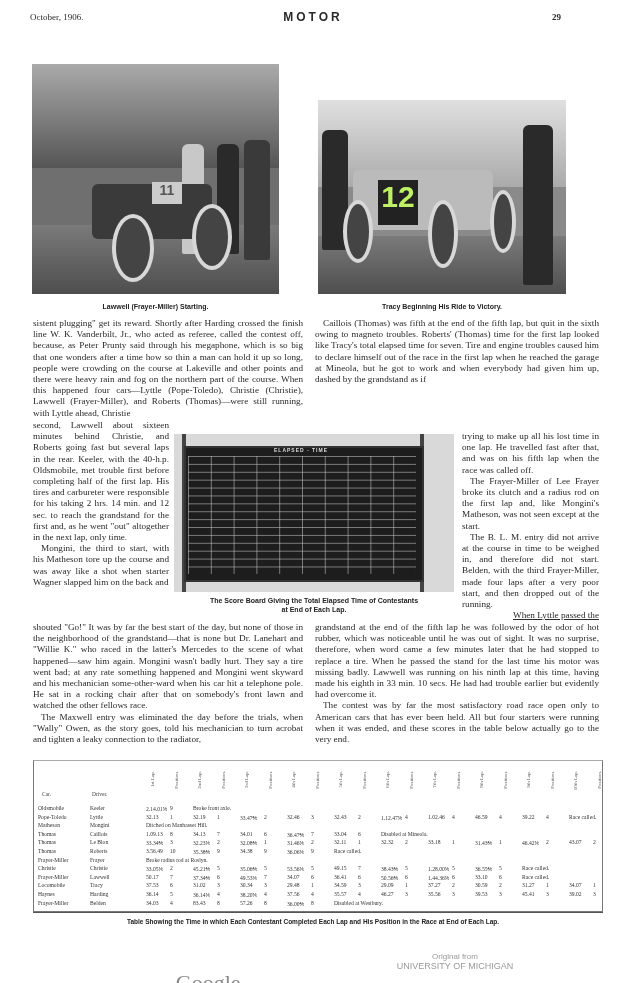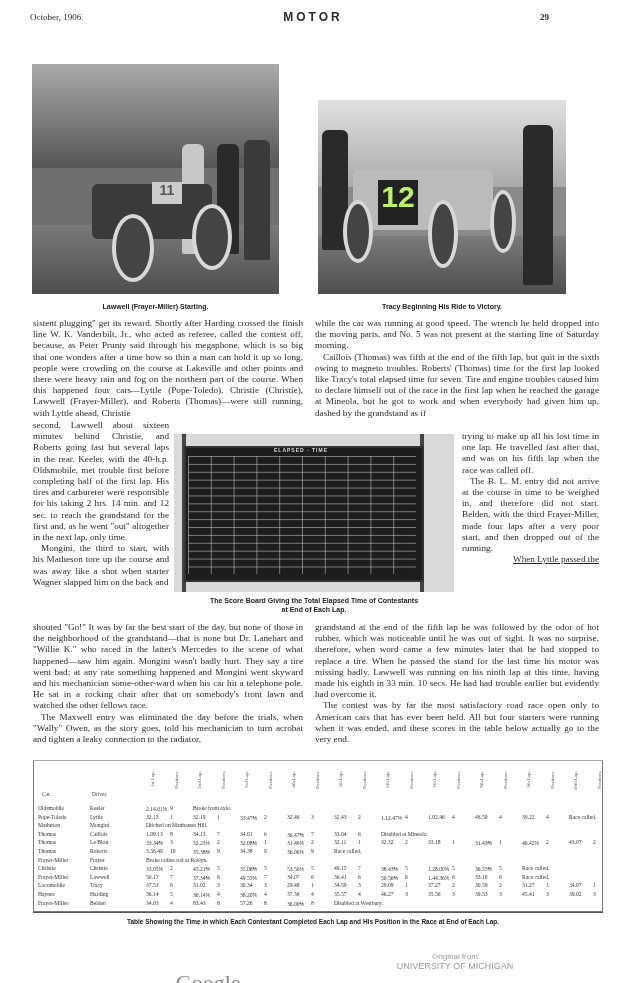--- a/index.html
+++ b/index.html
@@ -1,20 +1,20 @@
 <!DOCTYPE html>
 <html><head>
 <meta charset="utf-8">
 <style>
   html,body{margin:0;padding:0;background:#fff;}
   body{width:626px;height:983px;position:relative;overflow:hidden;font-family:"Liberation Serif",serif;color:#2a2a2a;}
   .hdr{position:absolute;top:10px;left:0;width:626px;height:16px;font-size:9px;}
   .hdr .date{position:absolute;left:30px;top:2px;}
   .hdr .title{position:absolute;left:0;width:626px;text-align:center;top:0;font-family:"Liberation Sans",sans-serif;font-weight:bold;letter-spacing:3px;font-size:12px;}
-  .hdr .pno{position:absolute;left:540px;top:2px;font-weight:bold;}
+  .hdr .pno{position:absolute;left:552px;top:2px;font-weight:bold;}
   .photo{position:absolute;background:#6f6f6f;overflow:hidden;}
   .photo .sky{position:absolute;left:0;top:0;right:0;height:45%;background:linear-gradient(#c8c8c8,#8a8a8a);}
   .photo .ground{position:absolute;left:0;bottom:0;right:0;height:30%;background:linear-gradient(#7a7a7a,#4e4e4e);}
   .photo .car{position:absolute;background:#3a3a3a;border-radius:6px;}
   .photo .wheel{position:absolute;border:4px solid #d8d8d8;border-radius:50%;background:#444;}
   .photo .num{position:absolute;background:#222;color:#bef264;font-family:"Liberation Sans",sans-serif;font-weight:bold;text-align:center;}
   .photo .person{position:absolute;background:#2a2a2a;border-radius:6px 6px 2px 2px;}
   .cap{position:absolute;font-family:"Liberation Sans",sans-serif;font-weight:bold;font-size:7px;text-align:center;color:#222;}
   .col{position:absolute;font-size:9.2px;line-height:11.2px;text-align:justify;}
   .col p{margin:0;}
@@ -86,25 +86,25 @@
   <div class="post" style="left:8px;"></div>
   <div class="post" style="left:246px;"></div>
   <div class="frame"></div>
   <div class="grid"></div>
   <div class="hlab">ELAPSED - TIME</div>
 </div>
 <div class="cap" style="left:174px;top:597px;width:280px;">The Score Board Giving the Total Elapsed Time of Contestants</div>
 <div class="cap" style="left:174px;top:606px;width:280px;">at End of Each Lap.</div>
 
 <div class="col" style="left:315px;top:318px;width:284px;">
-  <p>while the car was running at good speed. The wrench he held dropped into the moving parts, and No. 5 was not present at the starting line of Saturday morning.</p>
   <p class="ind">Caillois (Thomas) was fifth at the end of the fifth lap, but quit in the sixth owing to magneto troubles. Roberts' (Thomas) time for the first lap looked like Tracy's total elapsed time for seven. Tire and engine troubles caused him to declare himself out of the race in the first lap when he reached the garage at Mineola, but he got to work and when everybody had given him up, dashed by the grandstand as if</p>
 </div>
 <div class="col" style="left:462px;top:431px;width:137px;">
   <p>trying to make up all his lost time in one lap. He travelled fast after that, and was on his fifth lap when the race was called off.</p>
+  <p class="ind">The Frayer-Miller of Lee Frayer broke its clutch and a radius rod on the first lap and, like Mongini's Matheson, was not seen except at the start.</p>
   <p class="ind">The B. L. M. entry did not arrive at the course in time to be weighed in, and therefore did not start. Belden, with the third Frayer-Miller, made four laps after a very poor start, and then dropped out of the running.</p>
   <p class="ind" style="text-align:right;text-decoration:underline;">When Lyttle passed the</p>
 </div>
 <div class="col" style="left:315px;top:622px;width:284px;">
   <p>grandstand at the end of the fifth lap he was followed by the odor of hot rubber, which was noticeable until he was out of sight. It was no surprise, therefore, when word came a few minutes later that he had stopped to replace a tire. When he passed the stand for the last time his motor was missing badly. Lawwell was running on his ninth lap at this time, having made his eighth in 33 min. 10 secs. He had had trouble earlier but evidently had overcome it.</p>
   <p class="ind">The contest was by far the most satisfactory road race open only to American cars that has ever been held. All but four starters were running when it was ended, and these scores in the table below actually go to the very end.</p>
 </div>
 
 <div class="tbl" id="tbl">
     <div class="th" style="left: 8px; top: 30px;">Car.</div>

